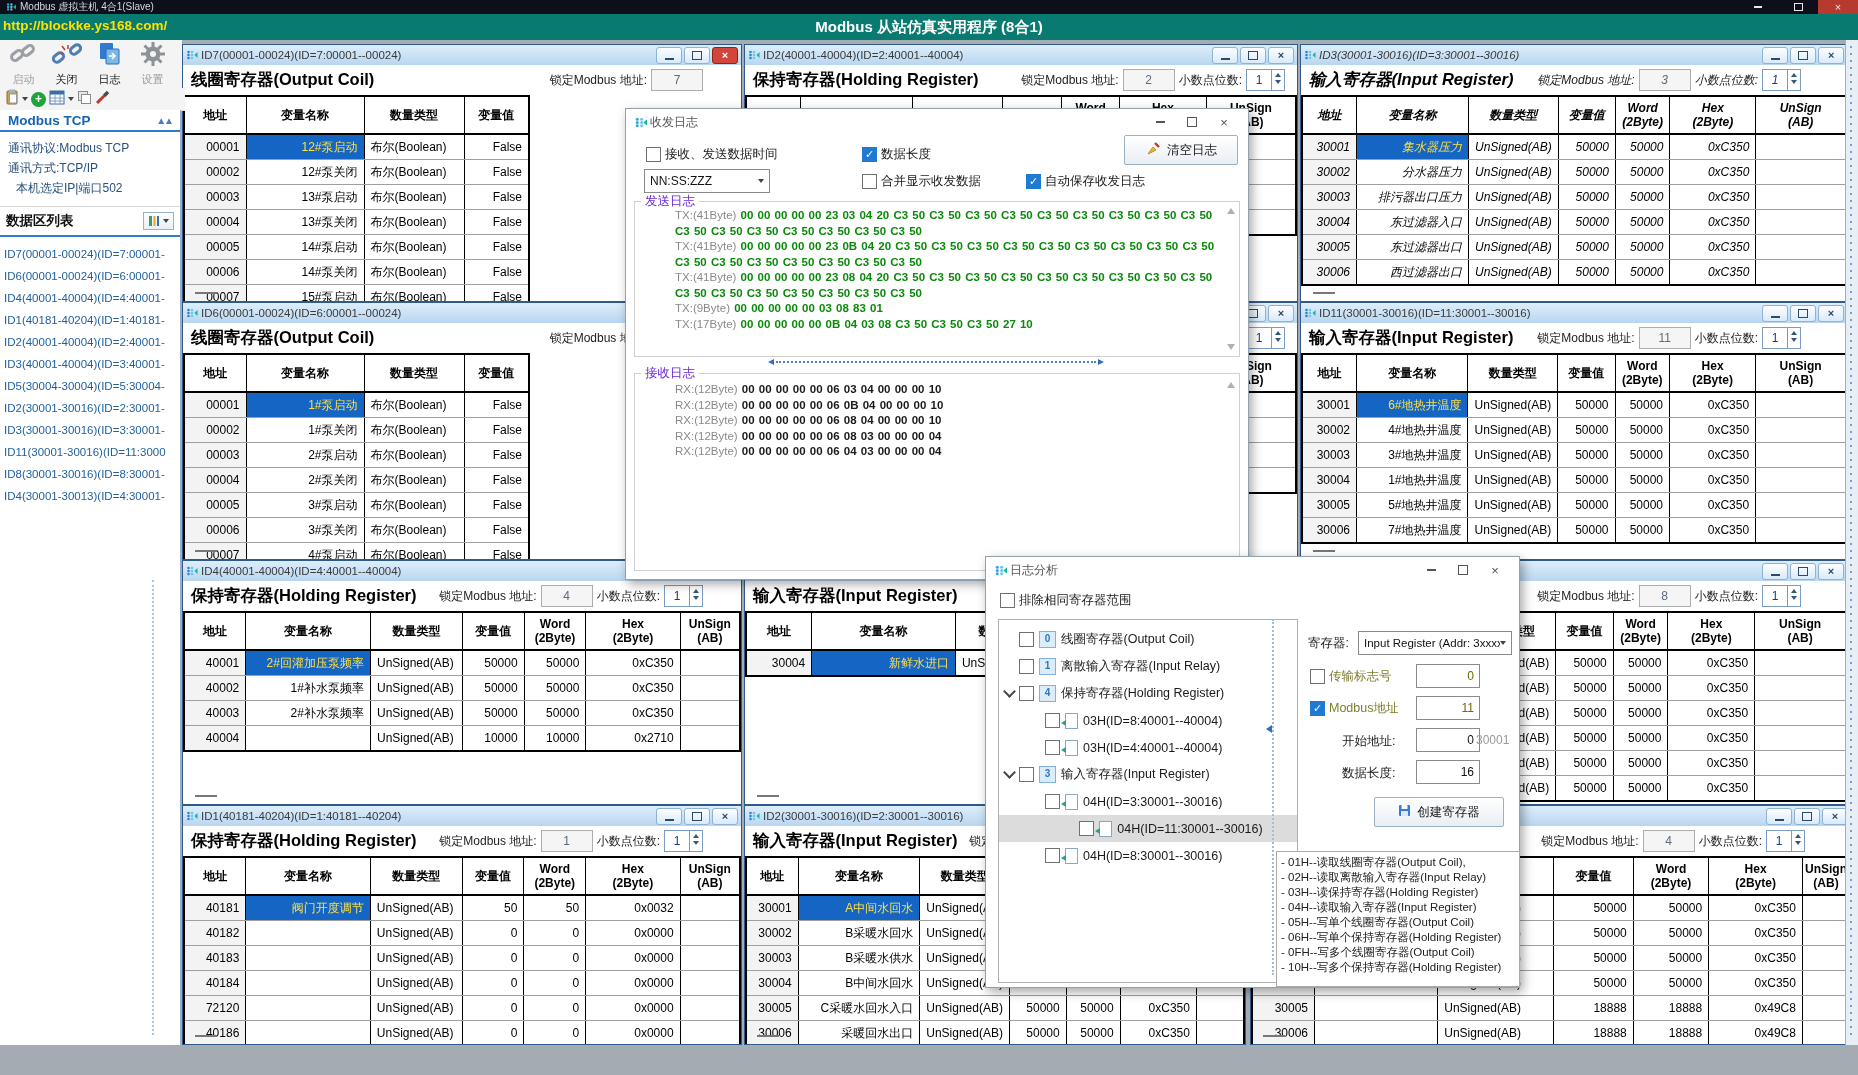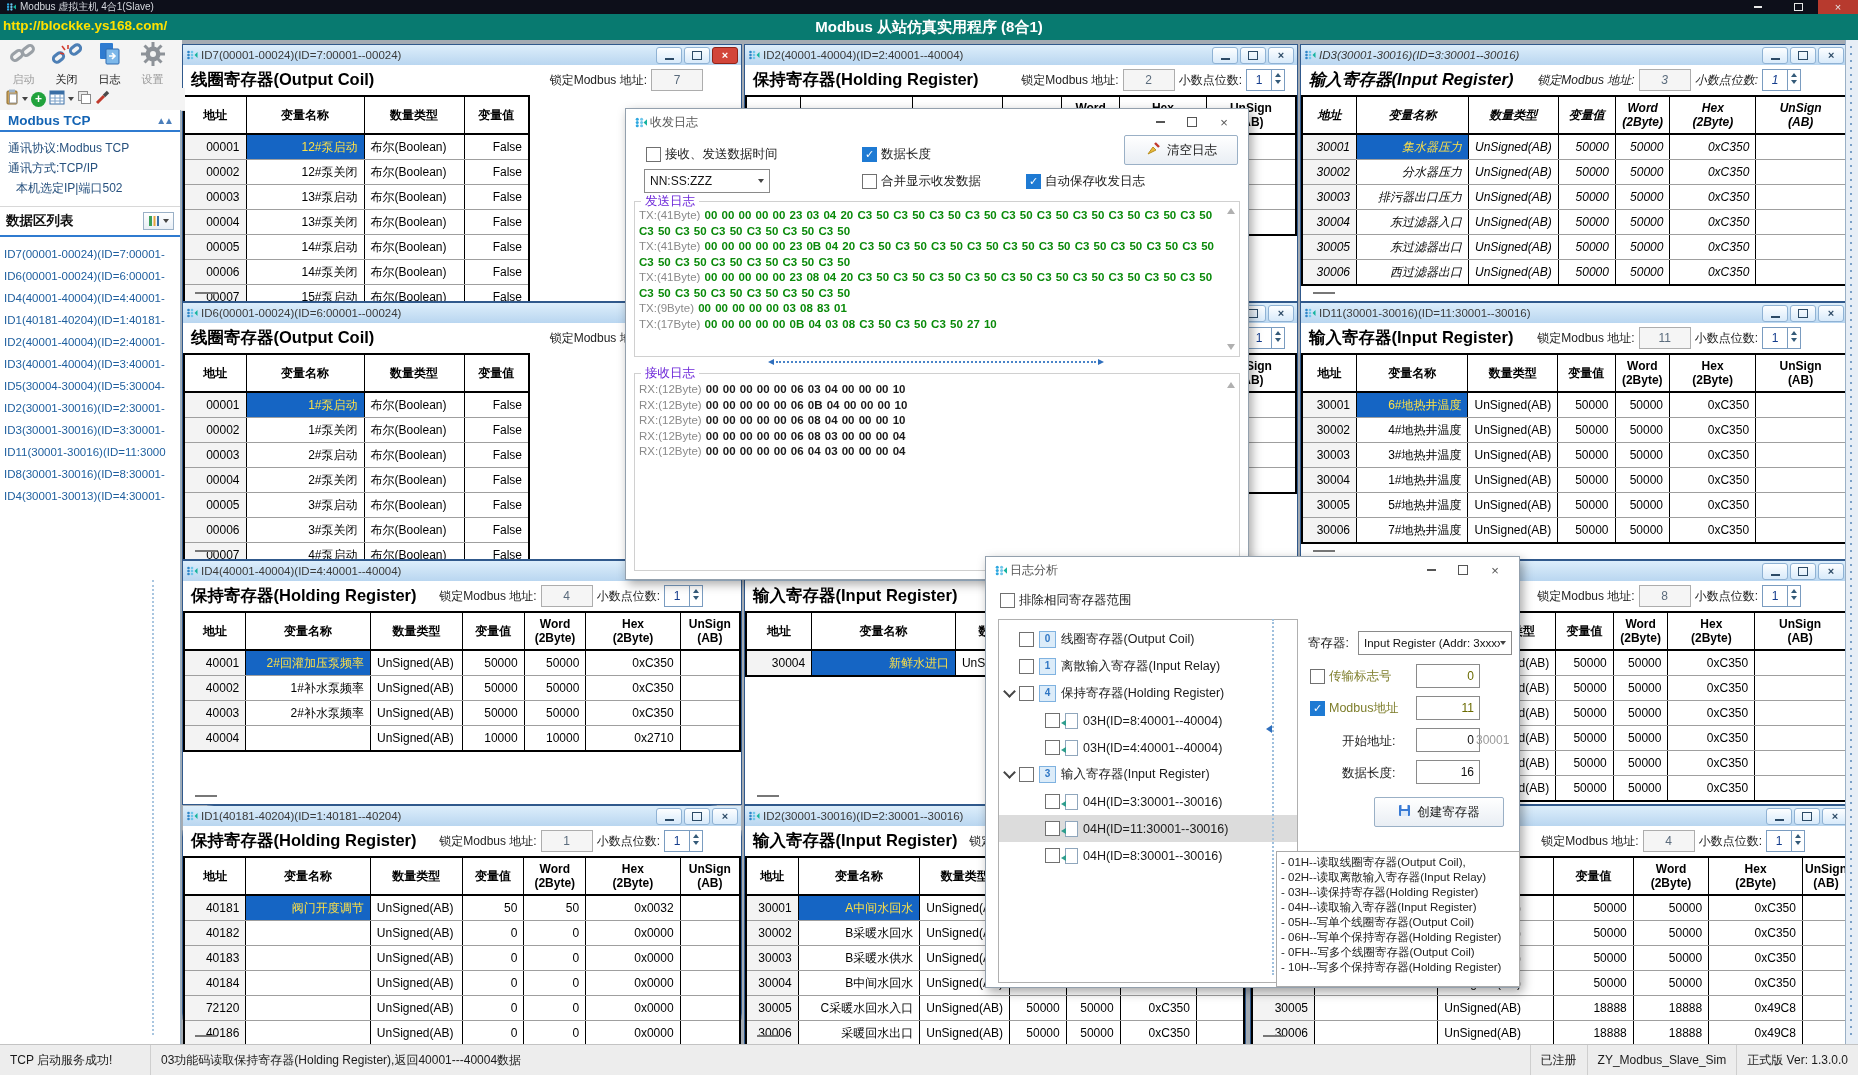--- a/index.html
+++ b/index.html
@@ -92,21 +92,21 @@
   .dbtn.x{font-size:13px;}
   .cb{width:13px;height:13px;border:1px solid #707070;background:#fff;display:inline-block;flex:none;}
   .cb.on{background:#1e7ad3;border-color:#1e7ad3;color:#fff;font-size:11px;line-height:13px;text-align:center;}
   .cblab{font-size:12.5px;color:#1a1a1a;}
   .olab{font-size:12.5px;color:#7d7d2a;}
   .combo{border:1px solid #8a8a8a;height:22px;display:flex;align-items:center;justify-content:space-between;
     padding:0 5px;font-size:12px;background:#fff;color:#111;}
   .grp{position:absolute;border:1px solid #d0d0d0;}
   .grp-lab{position:absolute;top:-9px;left:6px;background:#fff;padding:0 4px;font-size:12.5px;color:#6d28d9;}
   .loglines{position:absolute;overflow:hidden;font-size:11.5px;line-height:15.5px;}
-  .logline{word-spacing:1px;}
+  .logline{word-spacing:1px;margin-left:36px;}
   .lg-pre{color:#8a8a8a;}
   .lg-tx{color:#0a8a0a;font-weight:bold;}
   .lg-rx{color:#1a1a1a;font-weight:bold;}
   .sArrow{position:absolute;width:0;height:0;border-left:4px solid transparent;border-right:4px solid transparent;}
   .sArrow.up{border-bottom:6px solid #b0b0b0;}
   .sArrow.dn{border-top:6px solid #b0b0b0;}
   .split{position:absolute;height:0;border-top:2px dotted #4a84c8;}
   .split:before,.split:after{content:"";position:absolute;top:-4px;width:0;height:0;
     border-top:3px solid transparent;border-bottom:3px solid transparent;}
   .split:before{left:-8px;border-right:6px solid #2f6fbd;}
@@ -115,21 +115,21 @@
     justify-content:flex-end;padding:0 5px;background:#fff;color:#111;}
   .input.olive{color:#6b6b00;}
   .btn{position:absolute;border:1px solid #9ab0c6;background:linear-gradient(#fff,#e9eef4);display:flex;
     align-items:center;justify-content:center;gap:6px;font-size:12.5px;color:#1a1a1a;border-radius:2px;}
   .hint{position:absolute;font-size:12px;color:#9a9a9a;}
   .flab{position:absolute;font-size:12.5px;color:#1a1a1a;}
   
   .tree{position:absolute;border:1px solid #b0b0b0;background:#fff;overflow:hidden;padding-top:6px;}
   .tr-row{display:flex;align-items:center;height:27px;font-size:12.5px;color:#1a1a1a;gap:5px;padding-left:20px;}
   .tr-child{padding-left:46px;}
-  .tr-child.selected{background:#dcdcdc;}
+  .tr-child.selected{background:#dcdcdc;justify-content:center;}
   .chev{width:7px;height:7px;border-right:2px solid #444;border-bottom:2px solid #444;transform:rotate(45deg);
     margin:-4px 0 0 -14px;flex:none;}
   .badge{width:15px;height:15px;background:#dcecf9;border:1px solid #7fb2e0;color:#2f76c4;font-size:10px;
     font-weight:bold;text-align:center;line-height:14px;flex:none;}
   .doc{width:11px;height:14px;background:#fff;border:1px solid #8fa6bc;position:relative;flex:none;}
   .doc:after{content:"";position:absolute;left:-5px;bottom:2px;border-top:3px solid transparent;
     border-bottom:3px solid transparent;border-right:5px solid #2e9e8e;}
   .fl{position:absolute;border:1px solid #aaa;font-size:11.5px;line-height:15px;color:#222;padding:3px 4px;overflow:hidden;background:#fff;}
   .vsep{position:absolute;border-left:2px dotted #9fc0dd;width:0;}
   .bluearr{position:absolute;width:0;height:0;border-top:4px solid transparent;border-bottom:4px solid transparent;border-right:6px solid #2f6fbd;}
@@ -1217,21 +1217,21 @@
                 <td class="num">50000</td>
                 <td class="num">50000</td>
                 <td class="num">0xC350</td>
                 <td class="num"></td>
               </tr>
             </tbody>
           </table>
         </div>
         <div class="win-grip"></div>
       </div>
-      <div class="win" style="left: 2px; top: 765px; width: 558px; height: 238px; border-radius: 32px;">
+      <div class="win" style="left: 2px; top: 765px; width: 558px; height: 238px;">
         <div class="win-tb">
           <span class="wicon">
             <svg width="12" height="12" viewBox="0 0 12 12">
               <circle cx="2.5" cy="3" r="1.3" fill="#2f86c8"></circle>
               <circle cx="2.5" cy="6" r="1.3" fill="#2f86c8"></circle>
               <circle cx="2.5" cy="9" r="1.3" fill="#2f86c8"></circle>
               <circle cx="6" cy="3" r="1.3" fill="#6ec6ea"></circle>
               <circle cx="6" cy="6" r="1.3" fill="#6ec6ea"></circle>
               <circle cx="6" cy="9" r="1.3" fill="#6ec6ea"></circle>
               <path d="M11.5 3 8.5 6 11.5 9 Z" fill="#15b3a0"></path>
@@ -1776,20 +1776,13 @@
         <div>- 02H--读取离散输入寄存器(Input Relay)</div>
         <div>- 03H--读保持寄存器(Holding Register)</div>
         <div>- 04H--读取输入寄存器(Input Register)</div>
         <div>- 05H--写单个线圈寄存器(Output Coil)</div>
         <div>- 06H--写单个保持寄存器(Holding Register)</div>
         <div>- 0FH--写多个线圈寄存器(Output Coil)</div>
         <div>- 10H--写多个保持寄存器(Holding Register)</div>
       </div>
   </div>
 
-  <div class="statusbar">
-    <span class="seg" style="width:130px">TCP 启动服务成功!</span>
-    <span class="seg" style="flex:1">03功能码读取保持寄存器(Holding Register),返回40001---40004数据</span>
-    <span class="seg">已注册</span>
-    <span class="seg">ZY_Modbus_Slave_Sim</span>
-    <span class="seg" style="border-right:none">正式版 Ver: 1.3.0.0</span>
-  </div>
 </div>
 
 </body></html>

